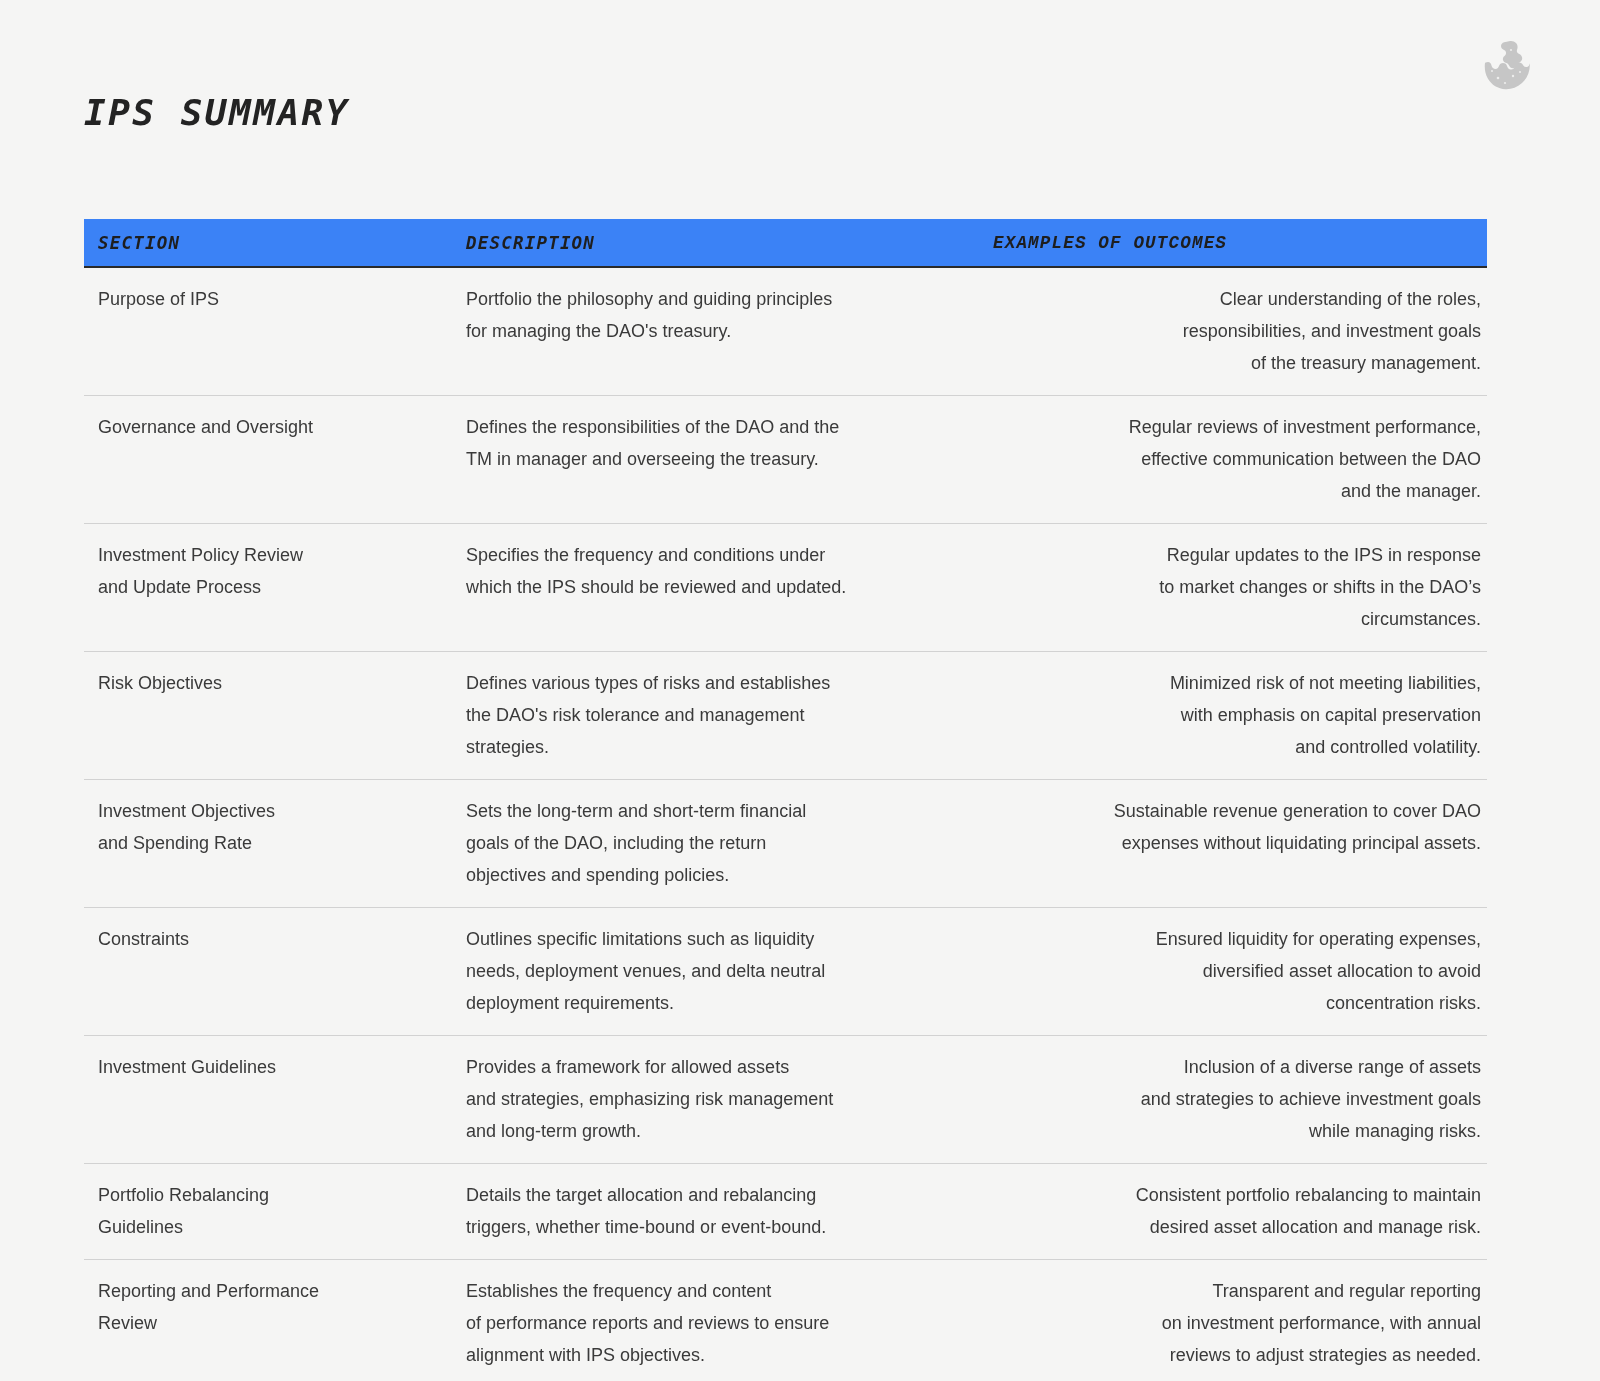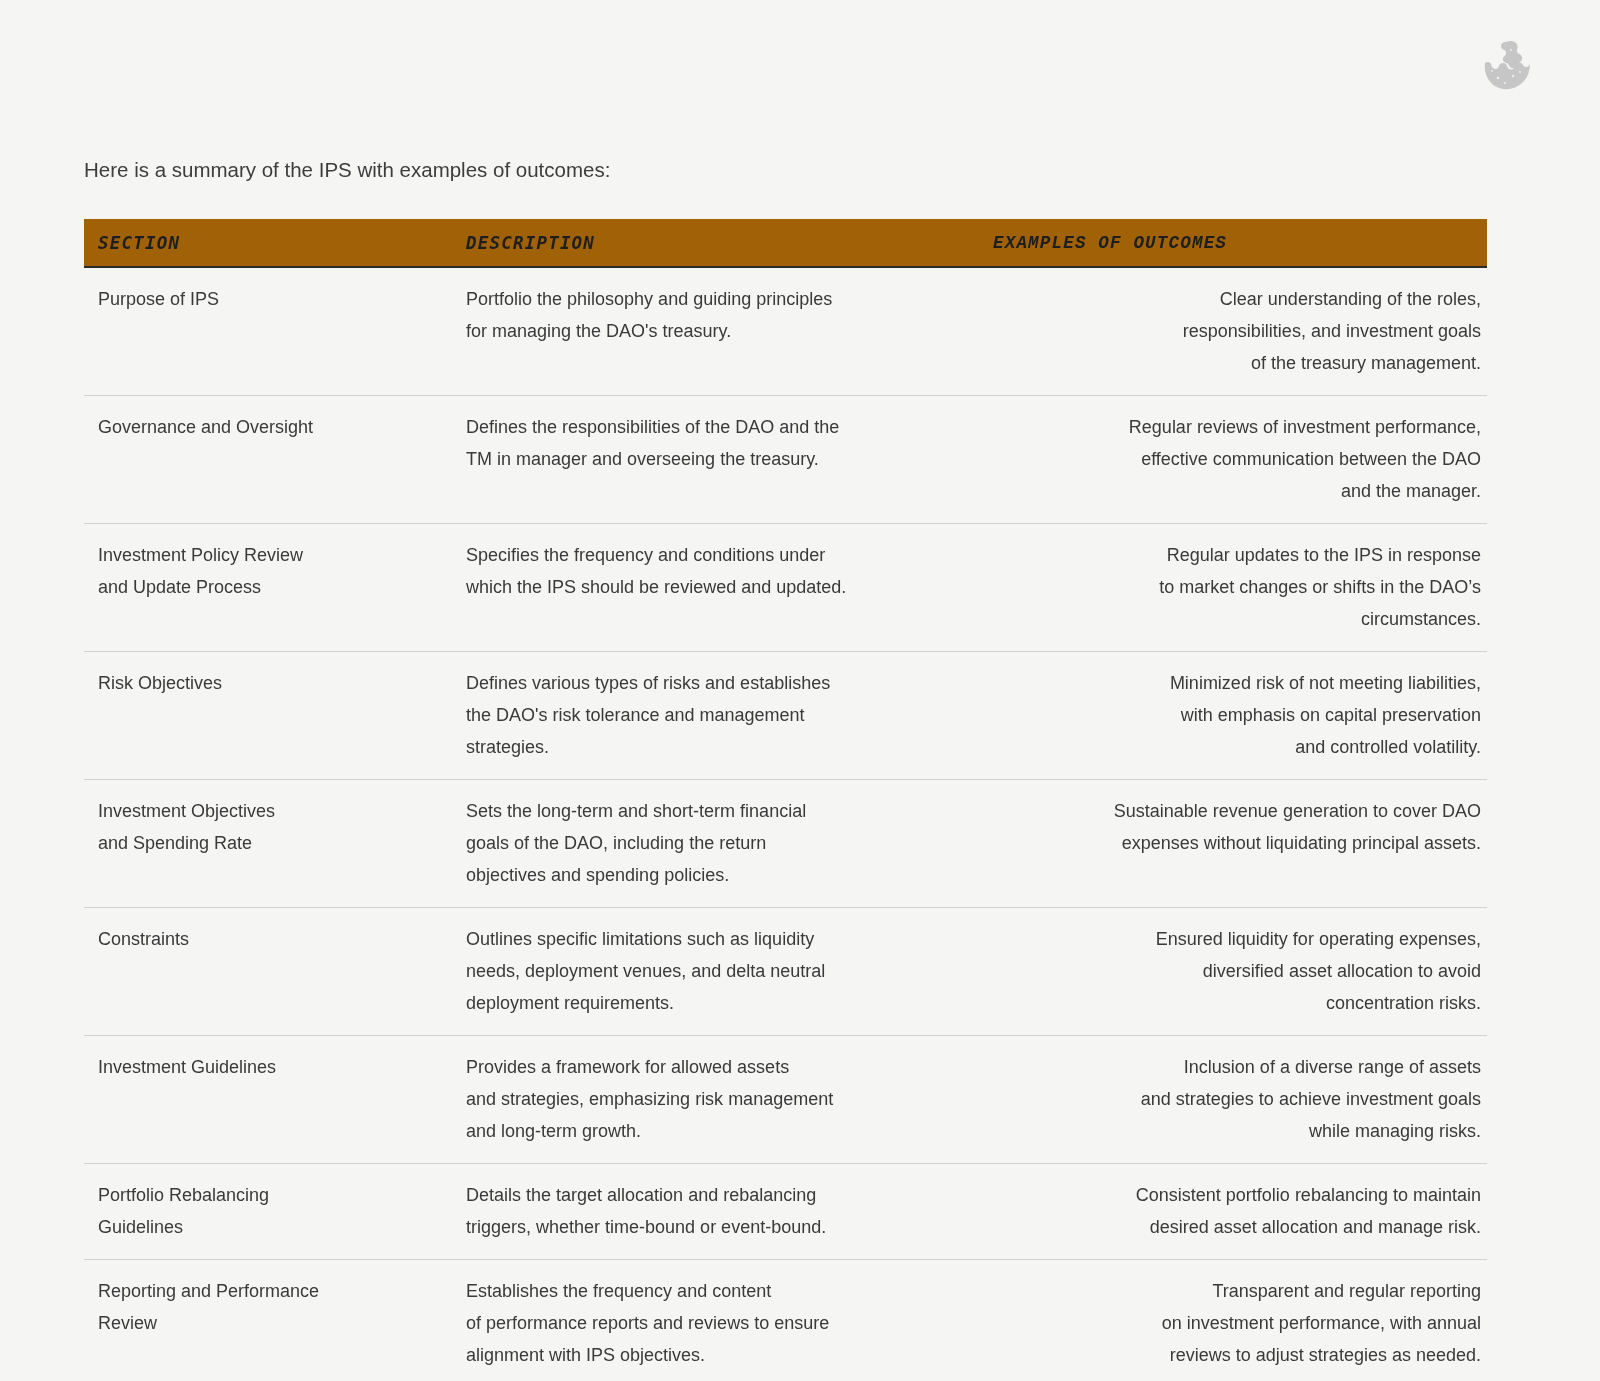--- a/index.html
+++ b/index.html
@@ -67,21 +67,21 @@
     width: 100%;
     border-collapse: collapse;
     table-layout: fixed;
   }
 
   table.ips col.c-section      { width: 366px; }
   table.ips col.c-description  { width: 527px; }
   table.ips col.c-outcomes     { width: 510px; }
 
   table.ips thead th {
-    background: #a16207;
+    background: #3b82f6;
     text-align: left;
     font-family: "DejaVu Sans Mono", "Liberation Mono", monospace;
     font-style: italic;
     font-weight: bold;
     font-size: 17.5px;
     letter-spacing: 1.2px;
     color: #1e1e1e;
     padding: 14px 0 13px 0;
     border-bottom: 2.5px solid #2a2a2a;
     vertical-align: middle;
@@ -139,21 +139,21 @@
         <circle cx="20" cy="40" r="1.3"></circle>
         <circle cx="27" cy="45" r="1.1"></circle>
         <circle cx="35" cy="38" r="1.2"></circle>
         <circle cx="42" cy="34" r="1.0"></circle>
         <circle cx="14" cy="33" r="1.0"></circle>
         <circle cx="33" cy="12" r="1.1"></circle>
       </g>
     </svg>
   </div>
 
-  <p class="subtitle">Here is a summary of the IPS with examples of outcomes:</p>
+  <h1 class="title">IPS SUMMARY</h1>
 
   <div class="table-wrap">
     <table class="ips">
       <colgroup>
         <col class="c-section">
         <col class="c-description">
         <col class="c-outcomes">
       </colgroup>
       <thead>
         <tr>

